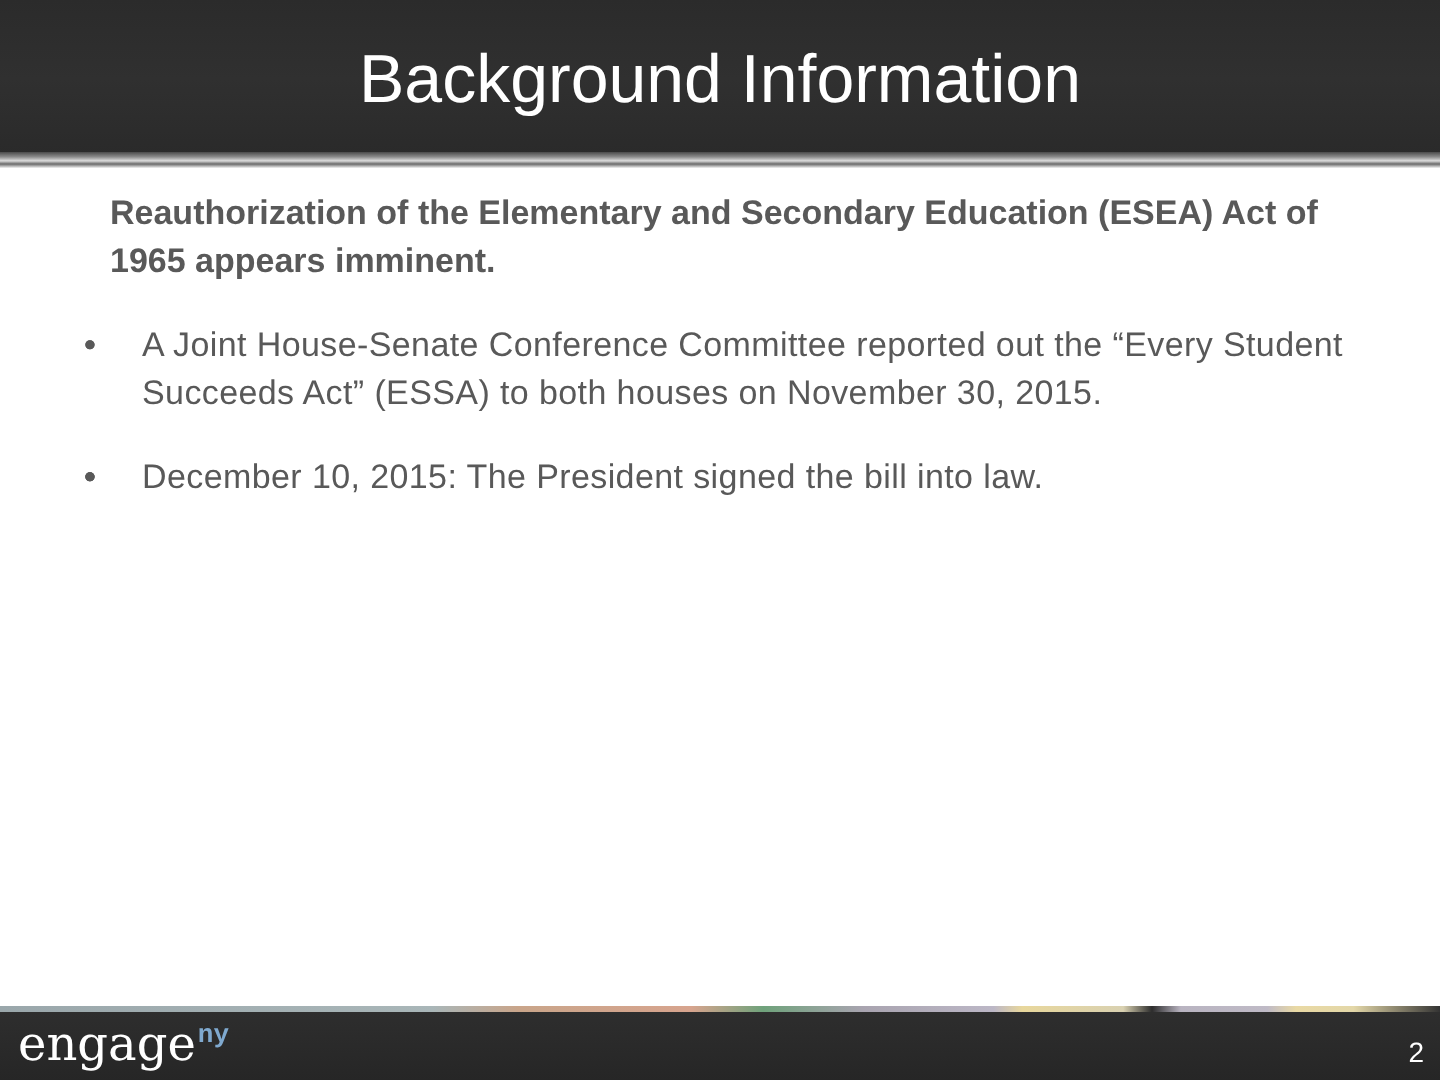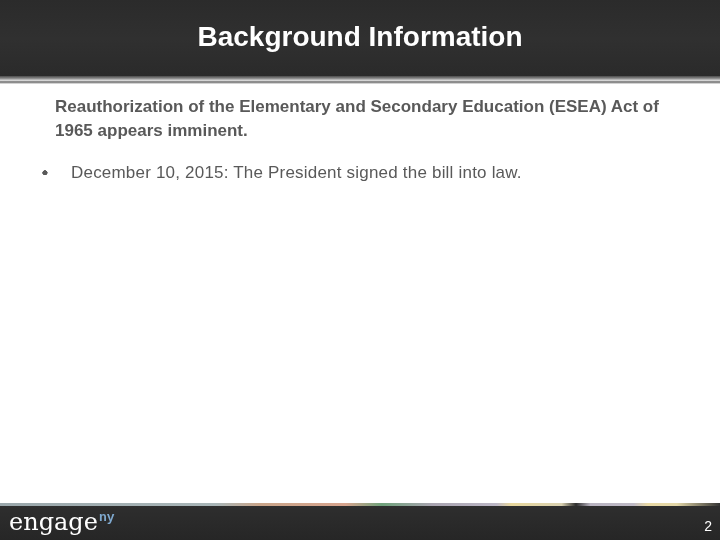--- a/index.html
+++ b/index.html
@@ -11,21 +11,21 @@
     .header {
       position: absolute; left: 0; top: 0; width: 720px; height: 78px;
       background: linear-gradient(180deg, #2b2b2b 0%, #303030 50%, #2a2a2a 100%);
     }
     .header::after {
       content: ""; position: absolute; left: 0; right: 0; bottom: -6px; height: 8px;
       background: linear-gradient(180deg, #4a4a4a 0%, #8a8a8a 30%, #dcdcdc 55%, #6a6a6a 75%, #f4f4f4 100%);
     }
     .title {
       position: absolute; left: 0; right: 0; top: 21px;
-      text-align: center; color: #ffffff; font-size: 28px; font-weight: bold;
+      text-align: center; color: #ffffff; font-size: 34px; font-weight: normal;
     }
     .content {
       position: absolute; left: 42px; top: 95px; width: 650px;
       color: #595959;
     }
     .lead {
       font-size: 17px; font-weight: bold; line-height: 24px; margin: 0 0 16px 13px;
     }
     .bullets { list-style: none; margin: 0; padding: 0; }
     .bullet {
@@ -63,20 +63,21 @@
 </div>
 
 <div class="content">
   <p class="lead">Reauthorization of the Elementary and Secondary Education (ESEA) Act of 1965 appears imminent.</p>
   <ul class="bullets">
     <li class="bullet">
       <span class="dot">•</span>
     </li>
     <li class="bullet">
       <span class="dot">•</span>
+      <span>A Joint House-Senate Conference Committee reported out the “Every Student Succeeds Act” (ESSA) to both houses on November 30, 2015.</span>
     </li>
     <li class="bullet">
       <span class="dot">•</span>
     </li>
     <li class="bullet">
       <span class="dot">•</span>
     </li>
     <li class="bullet">
       <span class="dot">•</span>
       <span>December 10, 2015: The President signed the bill into law.</span>

